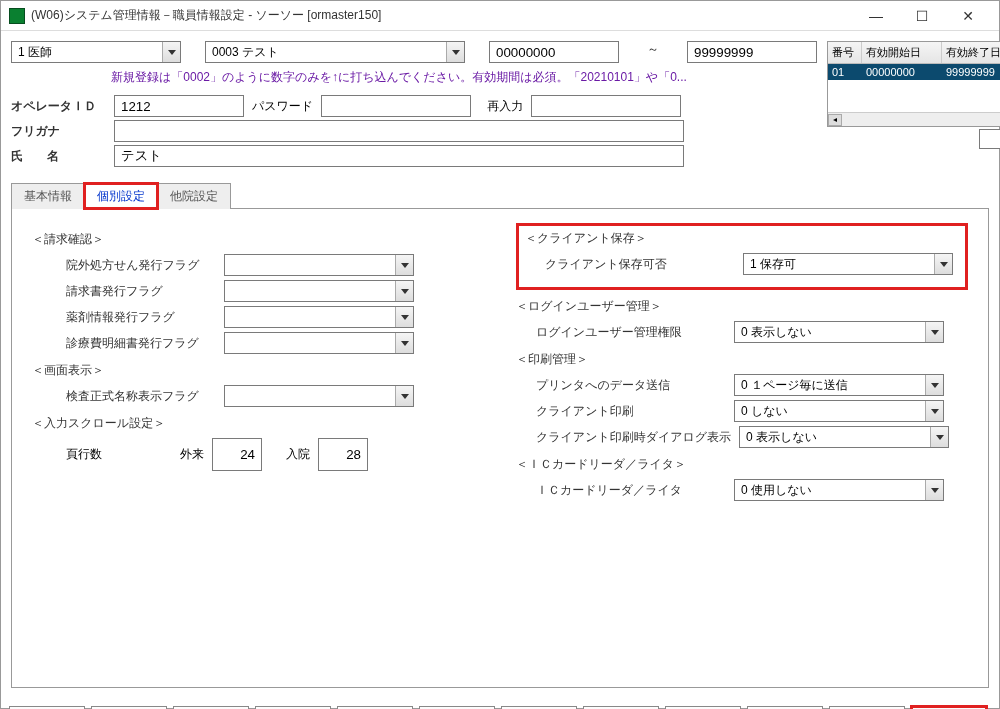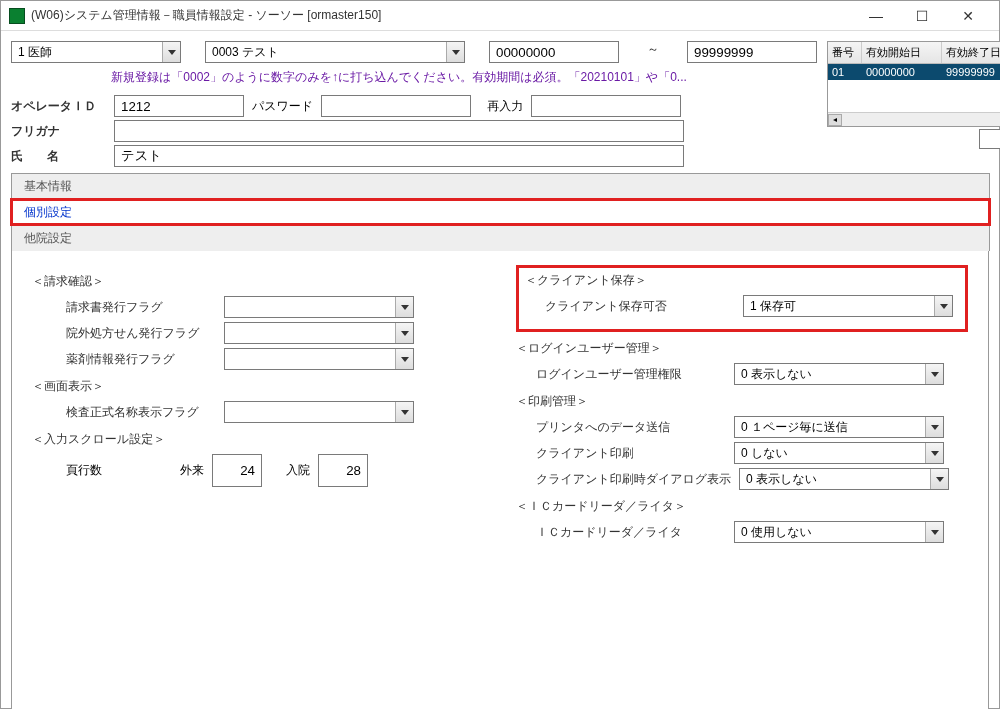--- a/index.html
+++ b/index.html
@@ -28,21 +28,21 @@
   .side-table { width: 208px; border: 1px solid #999; background: #fff; font-size: 11px; }
   .side-table-header { display: flex; background: linear-gradient(#f5f5f5,#e5e5e5); border-bottom: 1px solid #bbb; }
   .side-table-header div { padding: 3px 4px; border-right: 1px solid #ccc; }
   .side-table-row { display: flex; background: #0c4a6e; color: #fff; justify-content: space-between; }
   .side-table-row div { padding: 2px 4px; }
   .side-scroll { height: 14px; background: #eee; border-top: 1px solid #ccc; display: flex; align-items: center; }
   .sc-btn { width: 14px; height: 12px; background: #ddd; border: 1px solid #aaa; display: flex; align-items: center; justify-content: center; font-size: 8px; }
   .side-footer { display: flex; justify-content: flex-end; margin-top: 2px; }
   .side-footer input { width: 56px; height: 20px; border: 1px solid #7a7a7a; text-align: right; padding: 0 4px; }
 
-  .tabs { display: flex; margin-top: 2px; position: relative; flex-direction: column; }
+  .tabs { display: flex; margin-top: 12px; position: relative; }
   .tab { padding: 4px 12px; border: 1px solid #999; border-bottom: none; background: #eee; color: #555; margin-right: -1px; position: relative; bottom: -1px; }
   .tab.active { background: #fff; color: #0033cc; z-index: 2; }
   .tab.highlight { outline: 3px solid #e02020; outline-offset: -2px; }
   .tab-content { border: 1px solid #999; padding: 14px 20px; background: #fff; height: 480px; display: flex; gap: 32px; }
 
   .col { flex: 1; }
   .section-title { color: #333; margin: 8px 0 6px; }
   .field-row { display: flex; align-items: center; margin: 4px 0 4px 34px; gap: 8px; }
   .field-label { min-width: 150px; color: #333; }
   .field-combo { width: 190px; }
@@ -137,35 +137,42 @@
       <div class="tab">基本情報</div>
       <div class="tab active highlight">個別設定</div>
       <div class="tab">他院設定</div>
     </div>
 
     <div class="tab-content">
 
       <div class="col">
         <div class="section-title">＜請求確認＞</div>
         <div class="field-row">
+            <span class="field-label">院外処方せん発行フラグ</span>
+          <div class="combo field-combo">
+              <span></span>
+              <div class="arrow"></div>
+            </div>
+          </div>
+        <div class="field-row">
             <span class="field-label">請求書発行フラグ</span>
           <div class="combo field-combo">
               <span></span>
               <div class="arrow"></div>
             </div>
           </div>
         <div class="field-row">
-            <span class="field-label">院外処方せん発行フラグ</span>
-          <div class="combo field-combo">
-              <span></span>
-              <div class="arrow"></div>
-            </div>
-          </div>
-        <div class="field-row">
             <span class="field-label">薬剤情報発行フラグ</span>
+          <div class="combo field-combo">
+              <span></span>
+              <div class="arrow"></div>
+            </div>
+          </div>
+        <div class="field-row">
+            <span class="field-label">診療費明細書発行フラグ</span>
           <div class="combo field-combo">
               <span></span>
               <div class="arrow"></div>
             </div>
           </div>
 
         <div class="section-title">＜画面表示＞</div>
         <div class="field-row">
             <span class="field-label">検査正式名称表示フラグ</span>
           <div class="combo field-combo">

